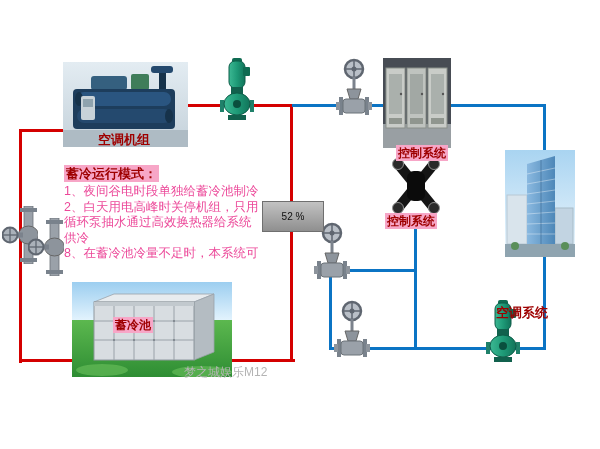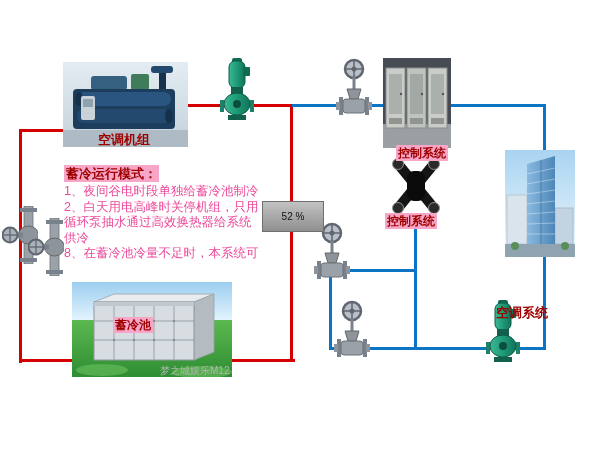--- a/index.html
+++ b/index.html
@@ -11,21 +11,21 @@
   .comp{position:absolute;z-index:2;line-height:0;}
   .lbl{position:absolute;z-index:3;color:#9e0000;font-weight:bold;font-size:13px;line-height:16px;white-space:nowrap;}
   .lbl.hl{background:#f7a6c7;padding:0 2px;font-size:12px;}
   #notes{position:absolute;left:64px;top:164px;z-index:3;width:206px;}
   #notes .title{display:inline-block;background:#f7a6c7;color:#9e0000;font-weight:bold;font-size:13px;line-height:17px;padding:0 2px;margin-bottom:2px;}
   #notes .line{color:#ec4899;font-size:12.5px;line-height:15.5px;white-space:nowrap;}
   #efficiency{position:absolute;left:262px;top:201px;width:60px;height:29px;z-index:2;
     background:linear-gradient(#c2c2c2,#8f8f8f);border:1px solid #6f6f6f;
     display:flex;align-items:center;justify-content:center;
     font-size:10px;font-weight:normal;color:#101010;}
-  #watermark{position:absolute;left:160px;top:364px;z-index:3;font-size:10px;color:#b4b4b4;}
+  #watermark{position:absolute;left:184px;top:364px;z-index:3;font-size:12px;color:#b4b4b4;}
 </style>
 </head>
 <body>
 
 <div id="stage">
 
   <div class="pipe red" style="left:70px;top:104px;width:222px;height:3px;"></div>
   <div class="pipe red" style="left:19px;top:129px;width:56px;height:3px;"></div>
   <div class="pipe red" style="left:19px;top:129px;width:3px;height:234px;"></div>
   <div class="pipe red" style="left:19px;top:359px;width:276px;height:3px;"></div>

